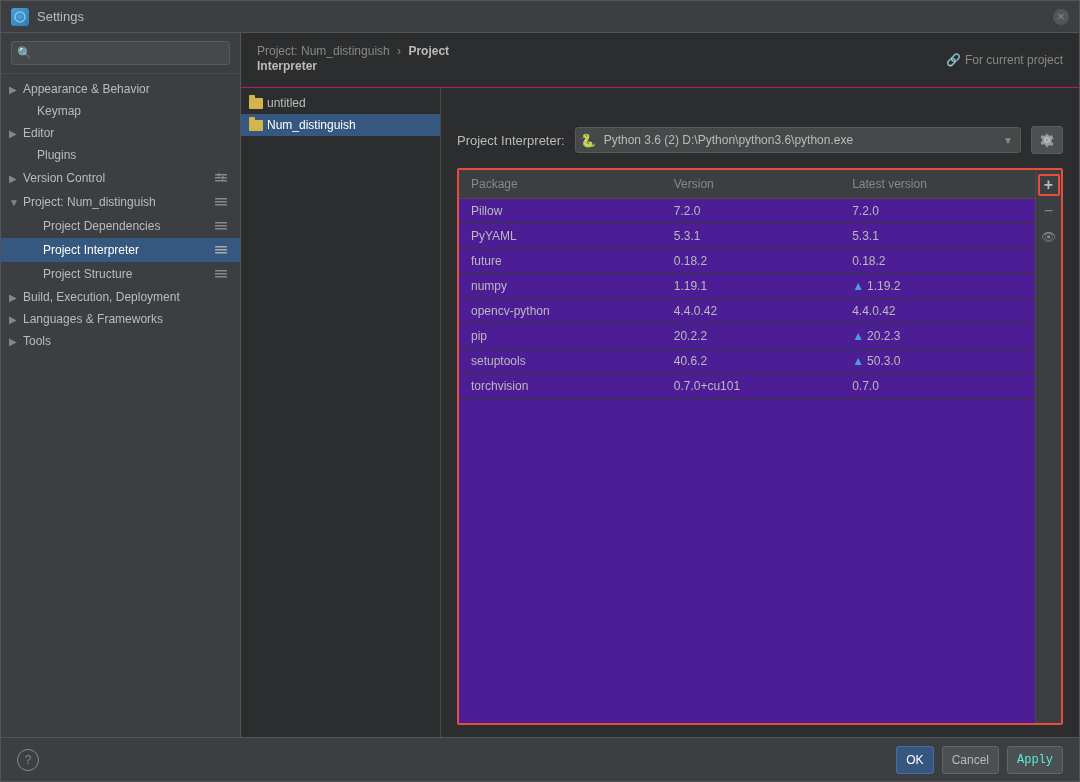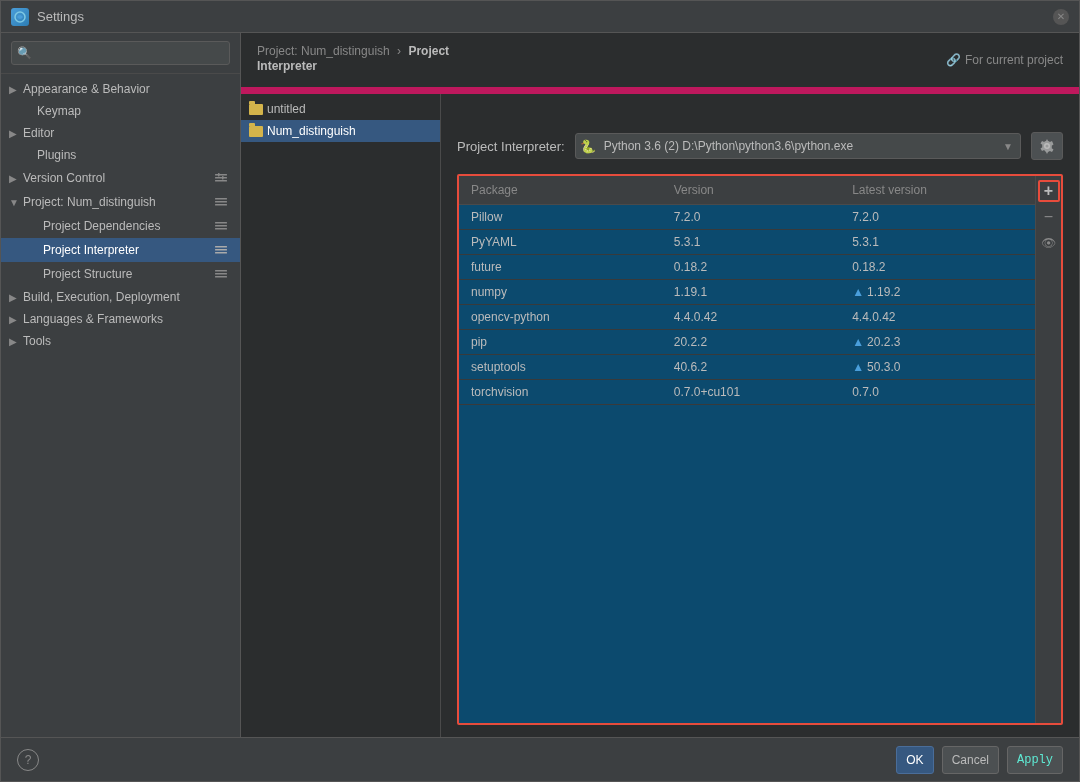--- a/index.html
+++ b/index.html
@@ -209,21 +209,21 @@
     
     .main-panel {
       flex: 1;
       display: flex;
       flex-direction: column;
       background: #2b2d2e;
     }
 
     .panel-header {
       padding: 10px 16px;
-      border-bottom: 7px solid #be185d;
+      border-bottom: 1px solid #be185d;
       display: flex;
       align-items: center;
       gap: 4px;
       flex-shrink: 0;
     }
 
     .for-current-project {
       margin-left: auto;
       color: #888;
       font-size: 12px;
@@ -308,21 +308,21 @@
       display: flex;
       border: 2px solid #e74c3c;
       border-radius: 2px;
       overflow: hidden;
       position: relative;
     }
 
     .packages-table-wrapper {
       flex: 1;
       overflow-y: auto;
-      background: #0c4a6e;
+      background: #4c1d95;
     }
 
     .packages-table {
       width: 100%;
       border-collapse: collapse;
     }
 
     .packages-table th {
       background: #3c3f41;
       color: #888;

